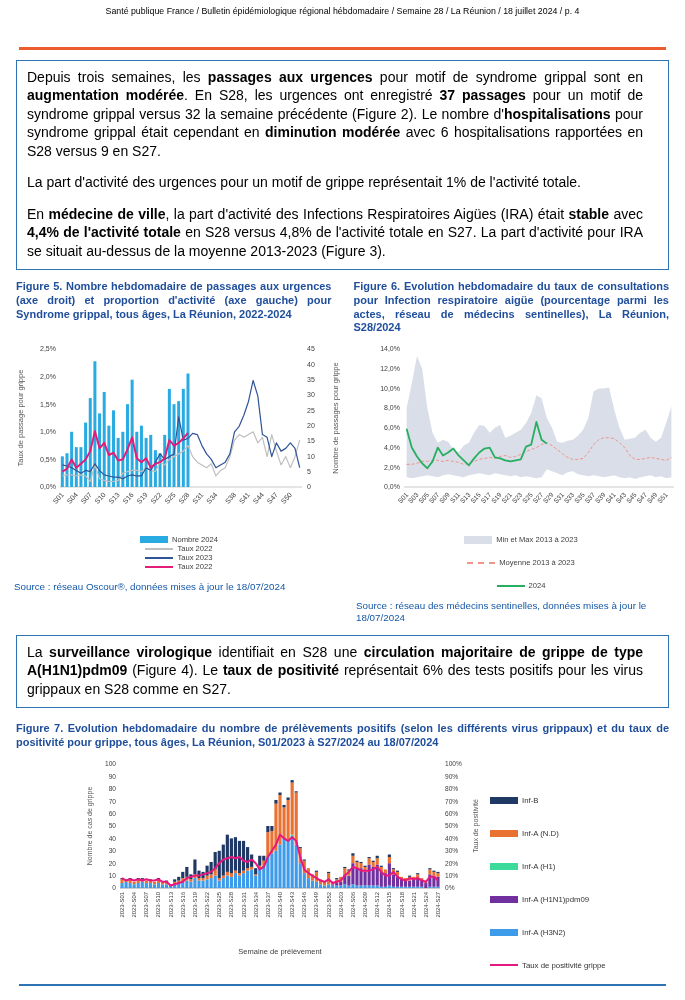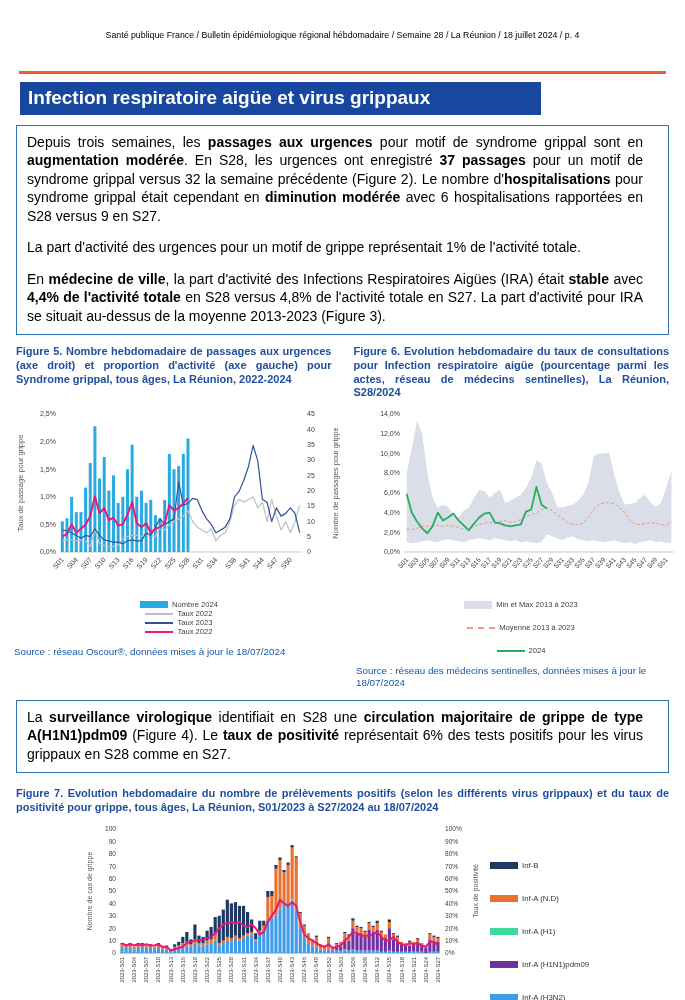--- a/index.html
+++ b/index.html
@@ -1,18 +1,18 @@
 <!DOCTYPE html>
 <html><head>
 <meta charset="utf-8">
 <style>
   html,body{margin:0;padding:0;background:#fff;}
   .page{position:relative;width:685px;height:1000px;background:#fff;overflow:hidden;
         font-family:"Liberation Sans","DejaVu Sans",sans-serif;color:#000;}
-  .header{padding-top:6px;text-align:center;font-size:8.8px;color:#000;margin-top:24px;}
+  .header{padding-top:6px;text-align:center;font-size:8.8px;color:#000;}
   .rule-orange{height:3px;background:#ED5C2F;margin:31px 19px 0 19px;}
   .title-bar{margin:8px 0 0 20px;width:505px;background:#17479E;color:#fff;
              font-size:19px;font-weight:bold;padding:5px 8px 6px 8px;}
   .tbox{margin:10px 16px 0 16px;border:1.6px solid #2E74B5;padding:7px 25px 9px 10px;
         font-size:14px;line-height:1.32;text-align:justify;}
   .tbox p{margin:0 0 13px 0;}
   .tbox p:last-child{margin-bottom:0;}
   .fig-titles{display:flex;gap:22px;margin:10px 16px 0 16px;justify-content:flex-end;}
   .fig-title{flex:1;font-size:11px;font-weight:bold;color:#1F4E9C;text-align:justify;line-height:1.25;}
   .charts-row{display:flex;gap:12px;margin:4px 10px 0 14px;}
@@ -35,21 +35,20 @@
   .source-bottom{margin:2px 16px 0 16px;font-size:9.8px;color:#1558A7;line-height:1.25;}
   .rule-blue{height:2px;background:#2E74B5;margin:5px 19px 0 19px;}
   svg text{font-family:"Liberation Sans","DejaVu Sans",sans-serif;}
 </style>
 </head>
 <body>
 
 <div class="page">
   <div class="header">Santé publique France / Bulletin épidémiologique régional hébdomadaire / Semaine 28 / La Réunion / 18 juillet 2024 / p. 4</div>
   <div class="rule-orange"></div>
-  <div class="title-bar">Infection respiratoire aigüe et virus grippaux</div>
 
   <div class="tbox">
     <p>Depuis trois semaines, les <b>passages aux urgences</b> pour motif de syndrome grippal sont en <b>augmentation modérée</b>. En S28, les urgences ont enregistré <b>37 passages</b> pour un motif de syndrome grippal versus 32 la semaine précédente (Figure 2). Le nombre d'<b>hospitalisations</b> pour syndrome grippal était cependant en <b>diminution modérée</b> avec 6 hospitalisations rapportées en S28 versus 9 en S27.</p>
     <p>La part d'activité des urgences pour un motif de grippe représentait 1% de l'activité totale.</p>
     <p>En <b>médecine de ville</b>, la part d'activité des Infections Respiratoires Aigües (IRA) était <b>stable</b> avec <b>4,4% de l'activité totale</b> en S28 versus 4,8% de l'activité totale en S27. La part d'activité pour IRA se situait au-dessus de la moyenne 2013-2023 (Figure 3).</p>
   </div>
 
   <div class="fig-titles">
     <div class="fig-title">Figure 5. Nombre hebdomadaire de passages aux urgences (axe droit) et proportion d'activité (axe gauche) pour Syndrome grippal, tous âges, La Réunion, 2022-2024</div>
     <div class="fig-title">Figure 6.  Evolution hebdomadaire du taux de consultations pour Infection respiratoire aigüe (pourcentage parmi les actes, réseau de médecins sentinelles), La Réunion, S28/2024</div>

